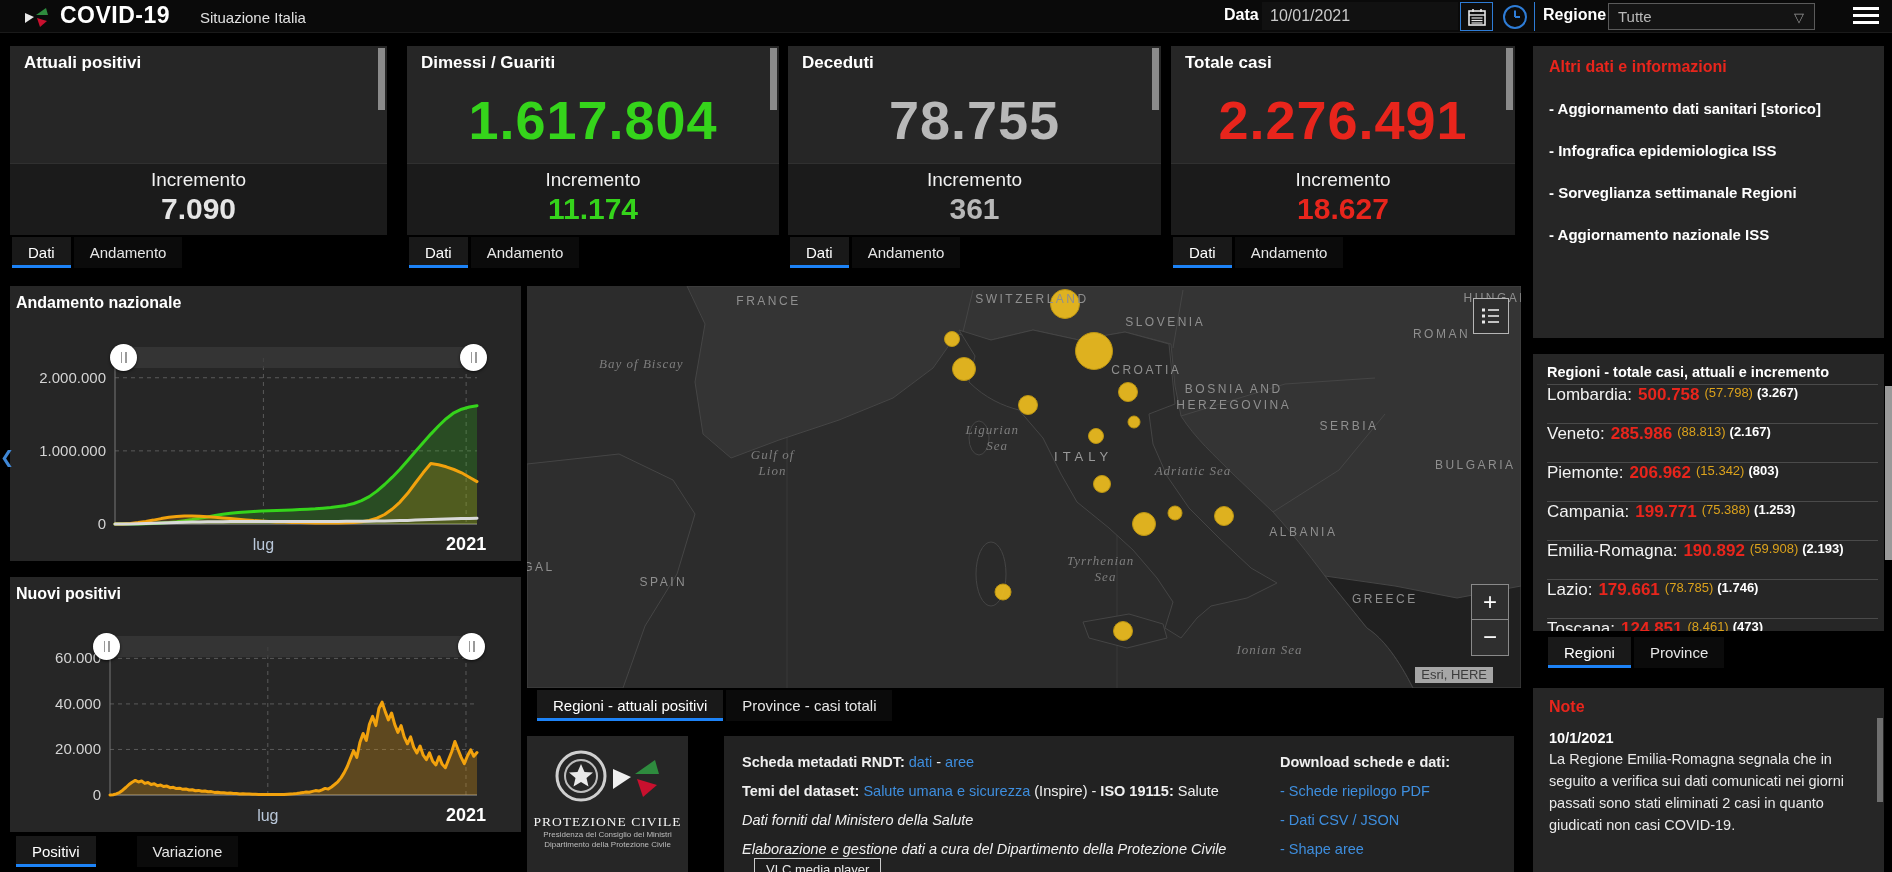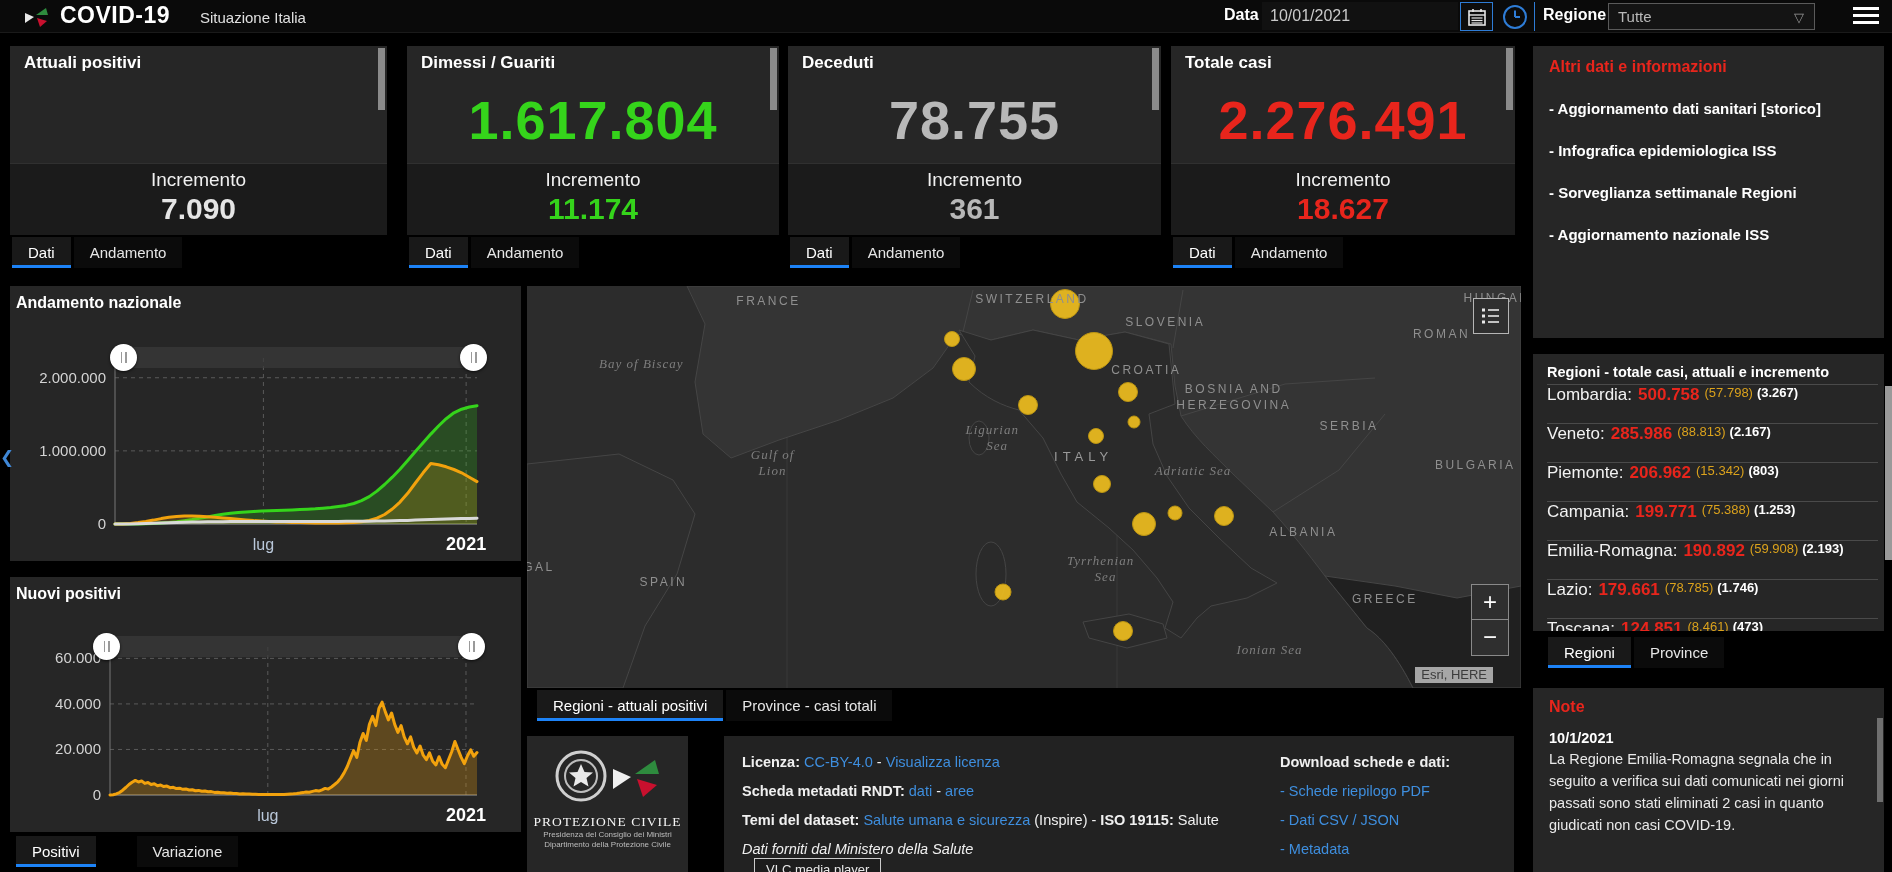--- a/index.html
+++ b/index.html
@@ -461,44 +461,39 @@
         </g>
       </svg>
     </div>
     <div id="pc-name">PROTEZIONE CIVILE</div>
     <div class="pc-small">Presidenza del Consiglio dei Ministri</div>
     <div class="pc-small">Dipartimento della Protezione Civile</div>
   </div>
 
   <div id="footer-info">
     <div class="f-line">
-      <span class="f-bold">Licenza:</span>
-      <span class="bluelink">CC-BY-4.0</span>
-      <span>-</span>
-      <span class="bluelink">Visualizza licenza</span>
-    </div>
-    <div class="f-line">
       <span class="f-bold">Scheda metadati RNDT:</span>
       <span class="bluelink">dati</span>
       <span>-</span>
       <span class="bluelink">aree</span>
     </div>
     <div class="f-line">
       <span class="f-bold">Temi del dataset:</span>
       <span class="bluelink">Salute umana e sicurezza</span>
       <span>(Inspire) -</span>
       <span class="f-bold">ISO 19115:</span>
       <span>Salute</span>
     </div>
     <div class="f-line f-it">Dati forniti dal Ministero della Salute</div>
     <div class="f-line f-it">Elaborazione e gestione dati a cura del Dipartimento della Protezione Civile</div>
     <div id="dl-col">
       <div class="f-line f-bold">Download schede e dati:</div>
       <div class="f-line bluelink">- Schede riepilogo PDF</div>
       <div class="f-line bluelink">- Dati CSV / JSON</div>
+      <div class="f-line bluelink">- Shape aree</div>
       <div class="f-line bluelink">- Metadata</div>
     </div>
   </div>
 
   <div id="vlc-tip">VLC media player</div>
   <div id="left-chevron">❮</div>
 
 </div>
 
 </body></html>

